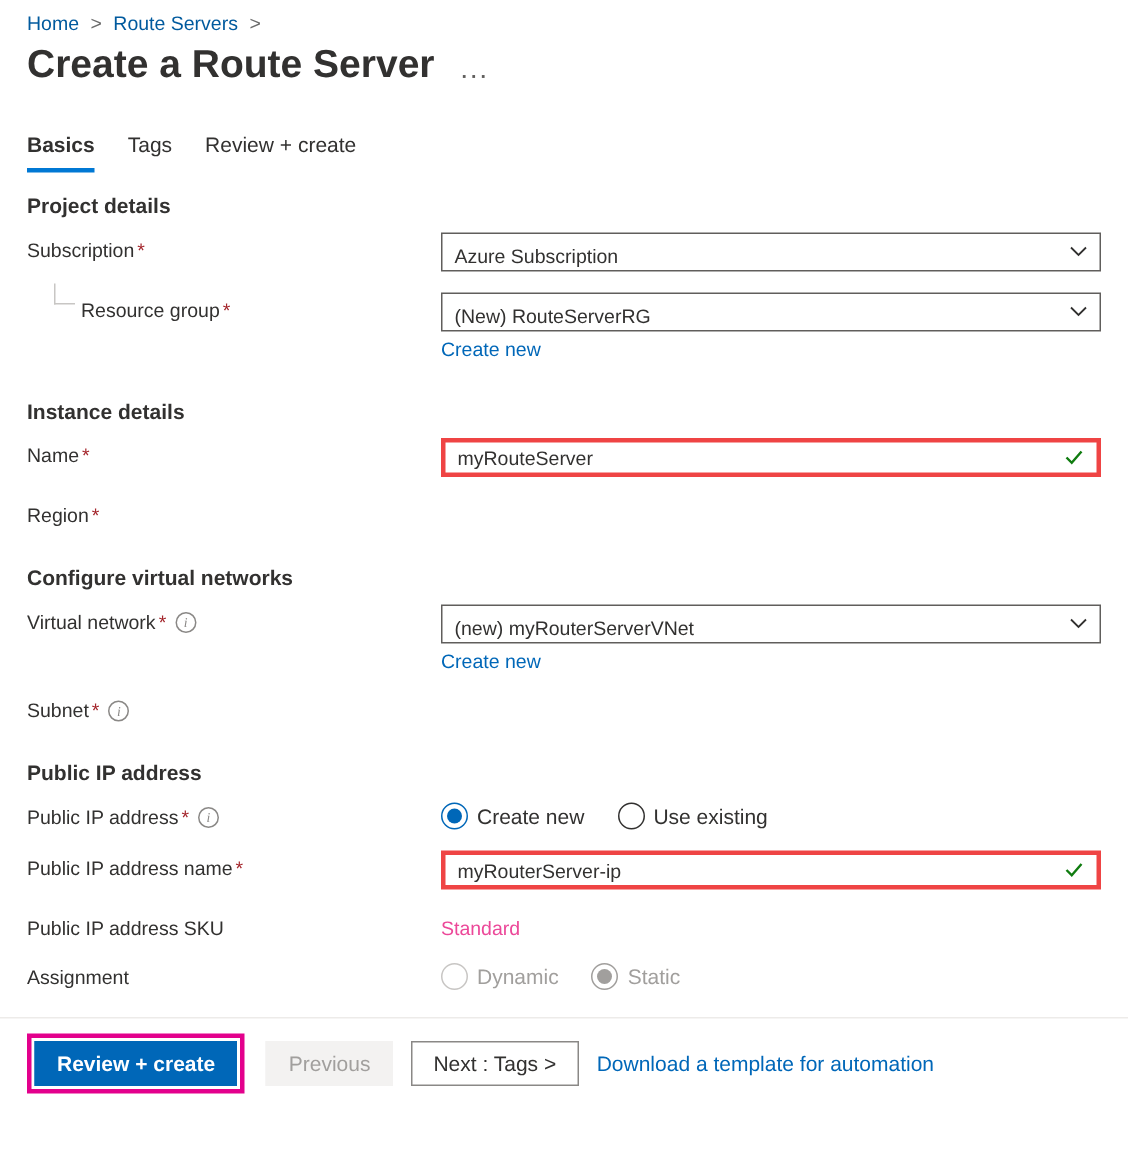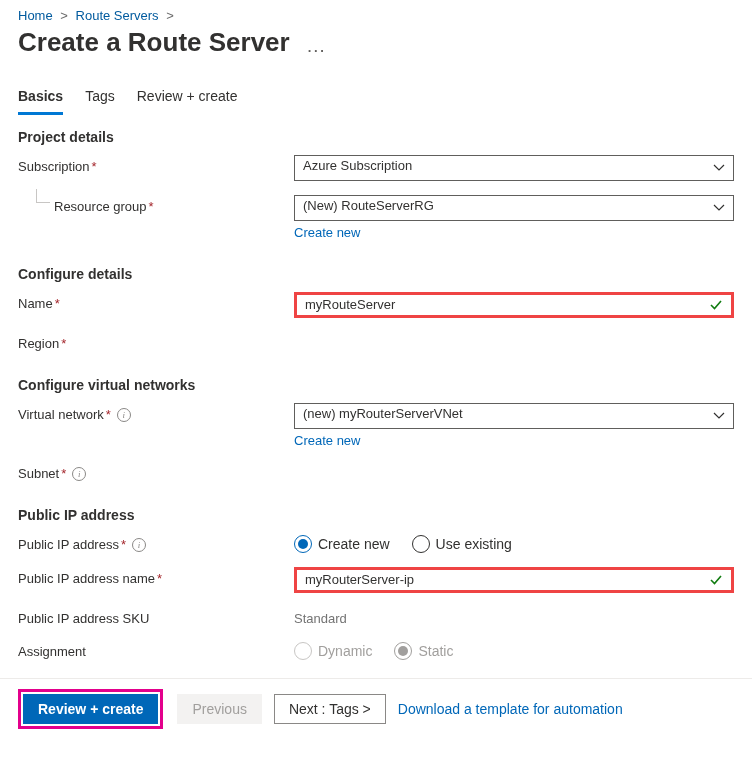--- a/index.html
+++ b/index.html
@@ -65,21 +65,21 @@
   
   .select, .input-text, .input-valid {
     width: 100%;
     height: 26px;
     border: 1px solid #605e5c;
     padding: 2px 28px 2px 8px;
     font-size: 13px;
     background: #fff;
     position: relative;
     display: flex;
-    align-items: flex-start;
+    align-items: flex-end;
   }
   .select { cursor: pointer; }
   .select .chev, .input-valid .chev {
     position: absolute;
     right: 8px;
     top: 50%;
     transform: translateY(-50%);
     pointer-events: none;
   }
   .chev svg { display: block; }
@@ -109,21 +109,21 @@
   }
   .radio.selected .circle { border-color: #0067b8; }
   .radio.selected .dot {
     width: 10px; height: 10px; border-radius: 50%; background: #0067b8;
   }
   .radio.disabled { color: #a19f9d; cursor: default; }
   .radio.disabled .circle { border-color: #c8c6c4; }
   .radio.disabled.selected .dot { background: #a19f9d; }
   .radio.disabled.selected .circle { border-color: #a19f9d; }
 
-  .static-val { padding-top: 4px; color: #737373; }
+  .static-val { padding-top: 4px; color: #ec4899; }
 
   
   .footer-wrap { border-top: 1px solid #edebe9; margin-top: 18px; }
   .footer {
     display: flex; align-items: center; gap: 12px;
     padding: 10px 18px 14px 18px;
   }
   .btn {
     height: 30px; padding: 0 14px; font-size: 14px; border: 1px solid #8a8886;
     background: #fff; cursor: pointer;
@@ -196,21 +196,21 @@
         <span class="chev">
           <svg width="12" height="12" viewBox="0 0 12 12">
               <path d="M1 3 L6 8 L11 3" fill="none" stroke="#323130" stroke-width="1.2"></path>
             </svg>
         </span>
       </div>
       <span class="link-small">Create new</span>
     </div>
   </div>
 
-  <div class="section-head mt">Configure details</div>
+  <div class="section-head mt">Instance details</div>
 
   <div class="row">
     <div class="label-col">
       <span>Name</span>
         <span class="req">*</span>
     </div>
     <div class="field-col">
       <div class="input-valid">
         <span>myRouteServer</span>
         <span class="check-right">

